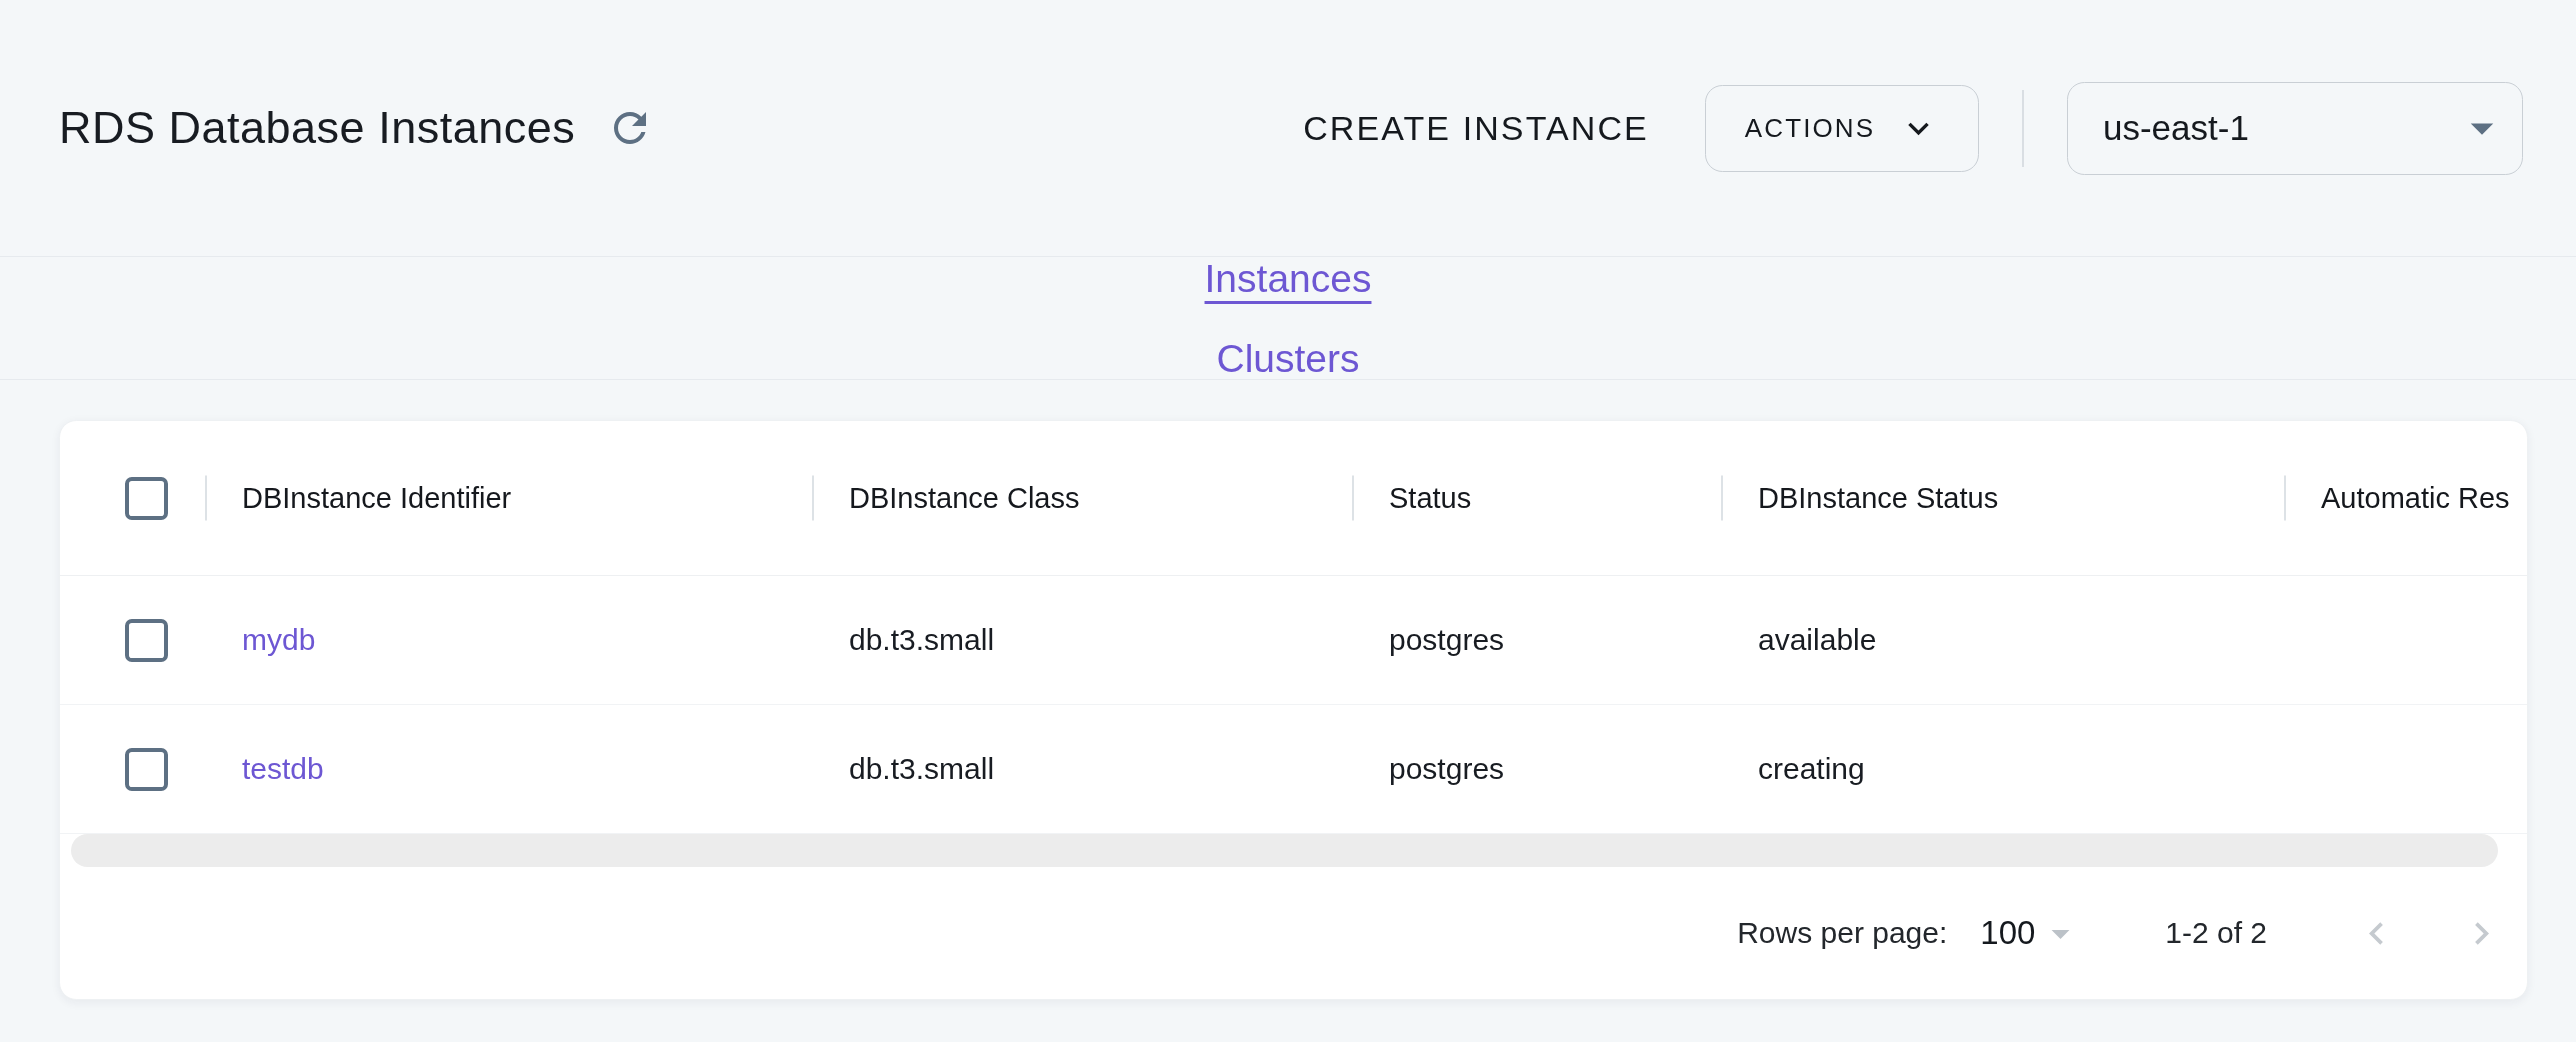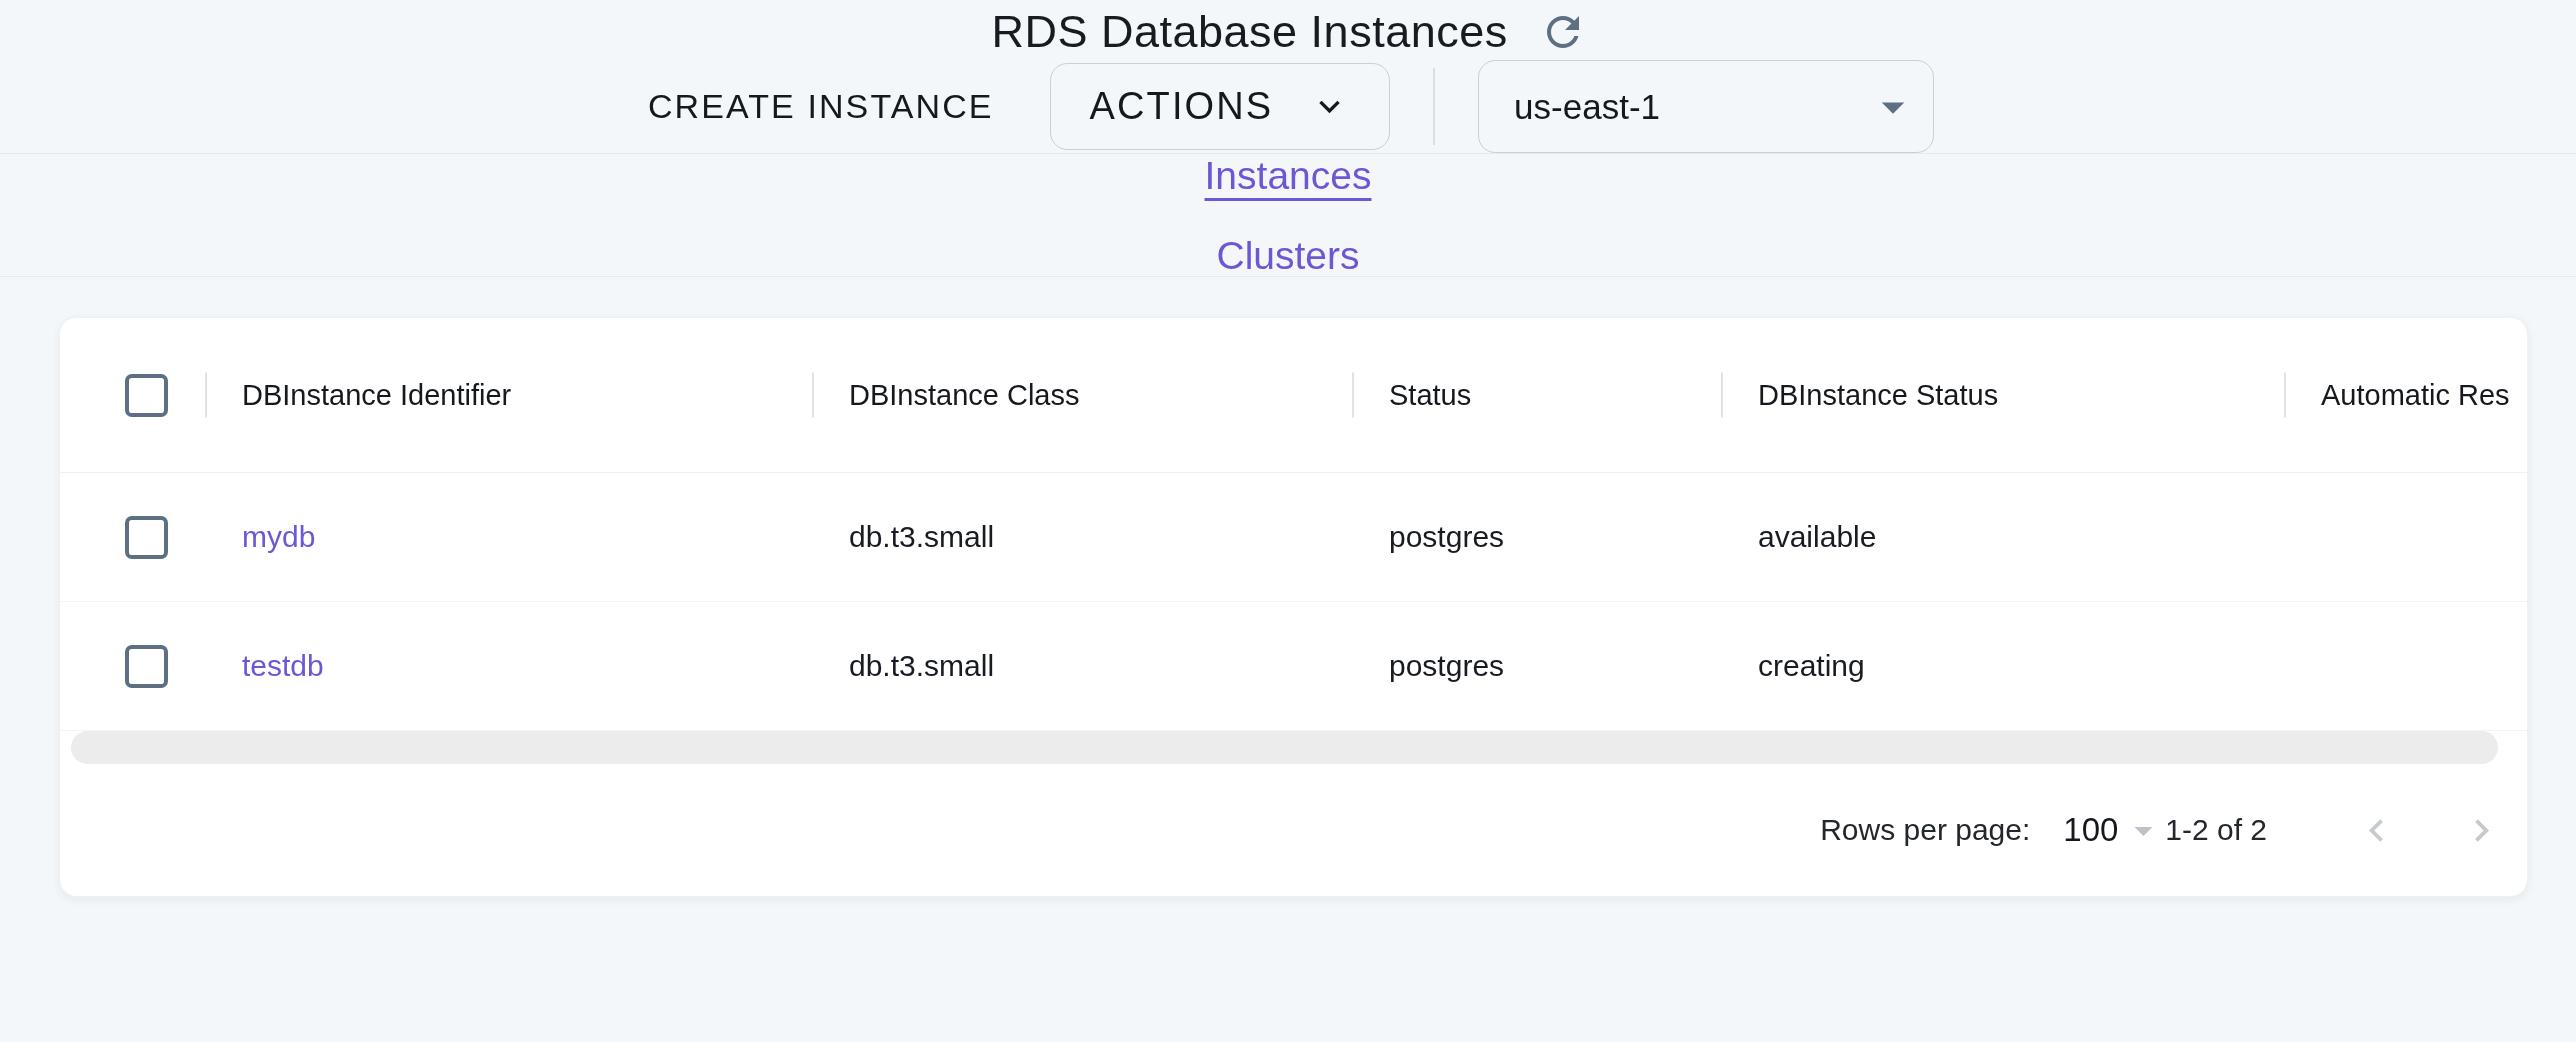--- a/index.html
+++ b/index.html
@@ -7,45 +7,44 @@
   body {
     font-family: "Liberation Sans", sans-serif;
     background: var(--page-bg, #f4f7f9);
     color: var(--text, #181c22);
     -webkit-font-smoothing: antialiased;
   }
   .app { width: 2576px; height: 1042px; position: relative; }
 
   
   .topbar {
-    height: 154px;
-    display: flex; align-items: center; justify-content: flex-end;
+    height: 257px;
+    display: flex; align-items: center; justify-content: space-between;
     padding: 0 53px 0 59px;
     border-bottom: 1.9px solid var(--divider, #e6eaee);
-    flex-direction: column;
   }
   .title-wrap { display: flex; align-items: center; gap: 27px; }
   .page-title { font-size: 45px; font-weight: 500; letter-spacing: 0.5px; color: #181c22; }
   .refresh-btn { background: none; border: none; cursor: pointer; display: flex; align-items: center; padding: 3.9px; }
   .refresh-btn svg { width: 48px; height: 48px; fill: var(--slate, #5d7083); }
 
   .topbar-actions { display: flex; align-items: center; }
   .text-btn {
     background: none; border: none; cursor: pointer;
     font-family: "Liberation Sans", sans-serif;
     font-size: 34px; font-weight: 500; letter-spacing: 2.1px; color: #15191e;
   }
   .outline-btn {
     margin-left: 56px;
     height: 87px; padding: 0 39px;
     background: transparent; cursor: pointer;
     border: 1.9px solid var(--ctl-border, #c9cfd5); border-radius: 17.4px;
-    display: flex; align-items: center; gap: 36px;
+    display: flex; align-items: center; gap: 23px;
     font-family: "Liberation Sans", sans-serif;
-    font-size: 38px; font-weight: 500; letter-spacing: 2.1px; color: #15191e;
+    font-size: 26px; font-weight: 500; letter-spacing: 2.1px; color: #15191e;
   }
   .outline-btn svg { width: 41px; height: 41px; fill: #15191e; }
   .vdivider { width: 1.9px; height: 77px; background: #d9dee3; margin: 0 43px; }
   .region-select {
     width: 456px; height: 93px;
     border: 1.9px solid var(--ctl-border, #c9cfd5); border-radius: 17.4px;
     display: flex; align-items: center; justify-content: space-between;
     padding: 0 13.5px 0 35px; cursor: pointer; background: transparent;
     font-size: 35px; color: #15191e;
   }
@@ -121,21 +120,21 @@
   .pagination {
     flex: 1;
     display: flex; align-items: center; justify-content: flex-end;
     padding-right: 23px;
     font-size: 30px; color: #23272c;
   }
   .rpp-label { color: #23272c; }
   .rpp-select { display: flex; align-items: center; margin-left: 33px; cursor: pointer; }
   .rpp-value { font-size: 33px; color: #15191e; }
   .rpp-select svg { width: 43px; height: 43px; fill: #bcc2c8; margin-left: 3.9px; }
-  .range { }
+  .range { margin-left: 83px; }
   .pg-btn { background: none; border: none; padding: 0; margin-left: 60px; display: flex; align-items: center; cursor: default; }
   .pg-btn svg { width: 45px; height: 45px; fill: var(--disabled, #c5cacf); }
   .pg-btn.prev { margin-left: 87px; }
 </style>
 </head>
 <body>
 
 <div class="app">
 
   <header class="topbar">

